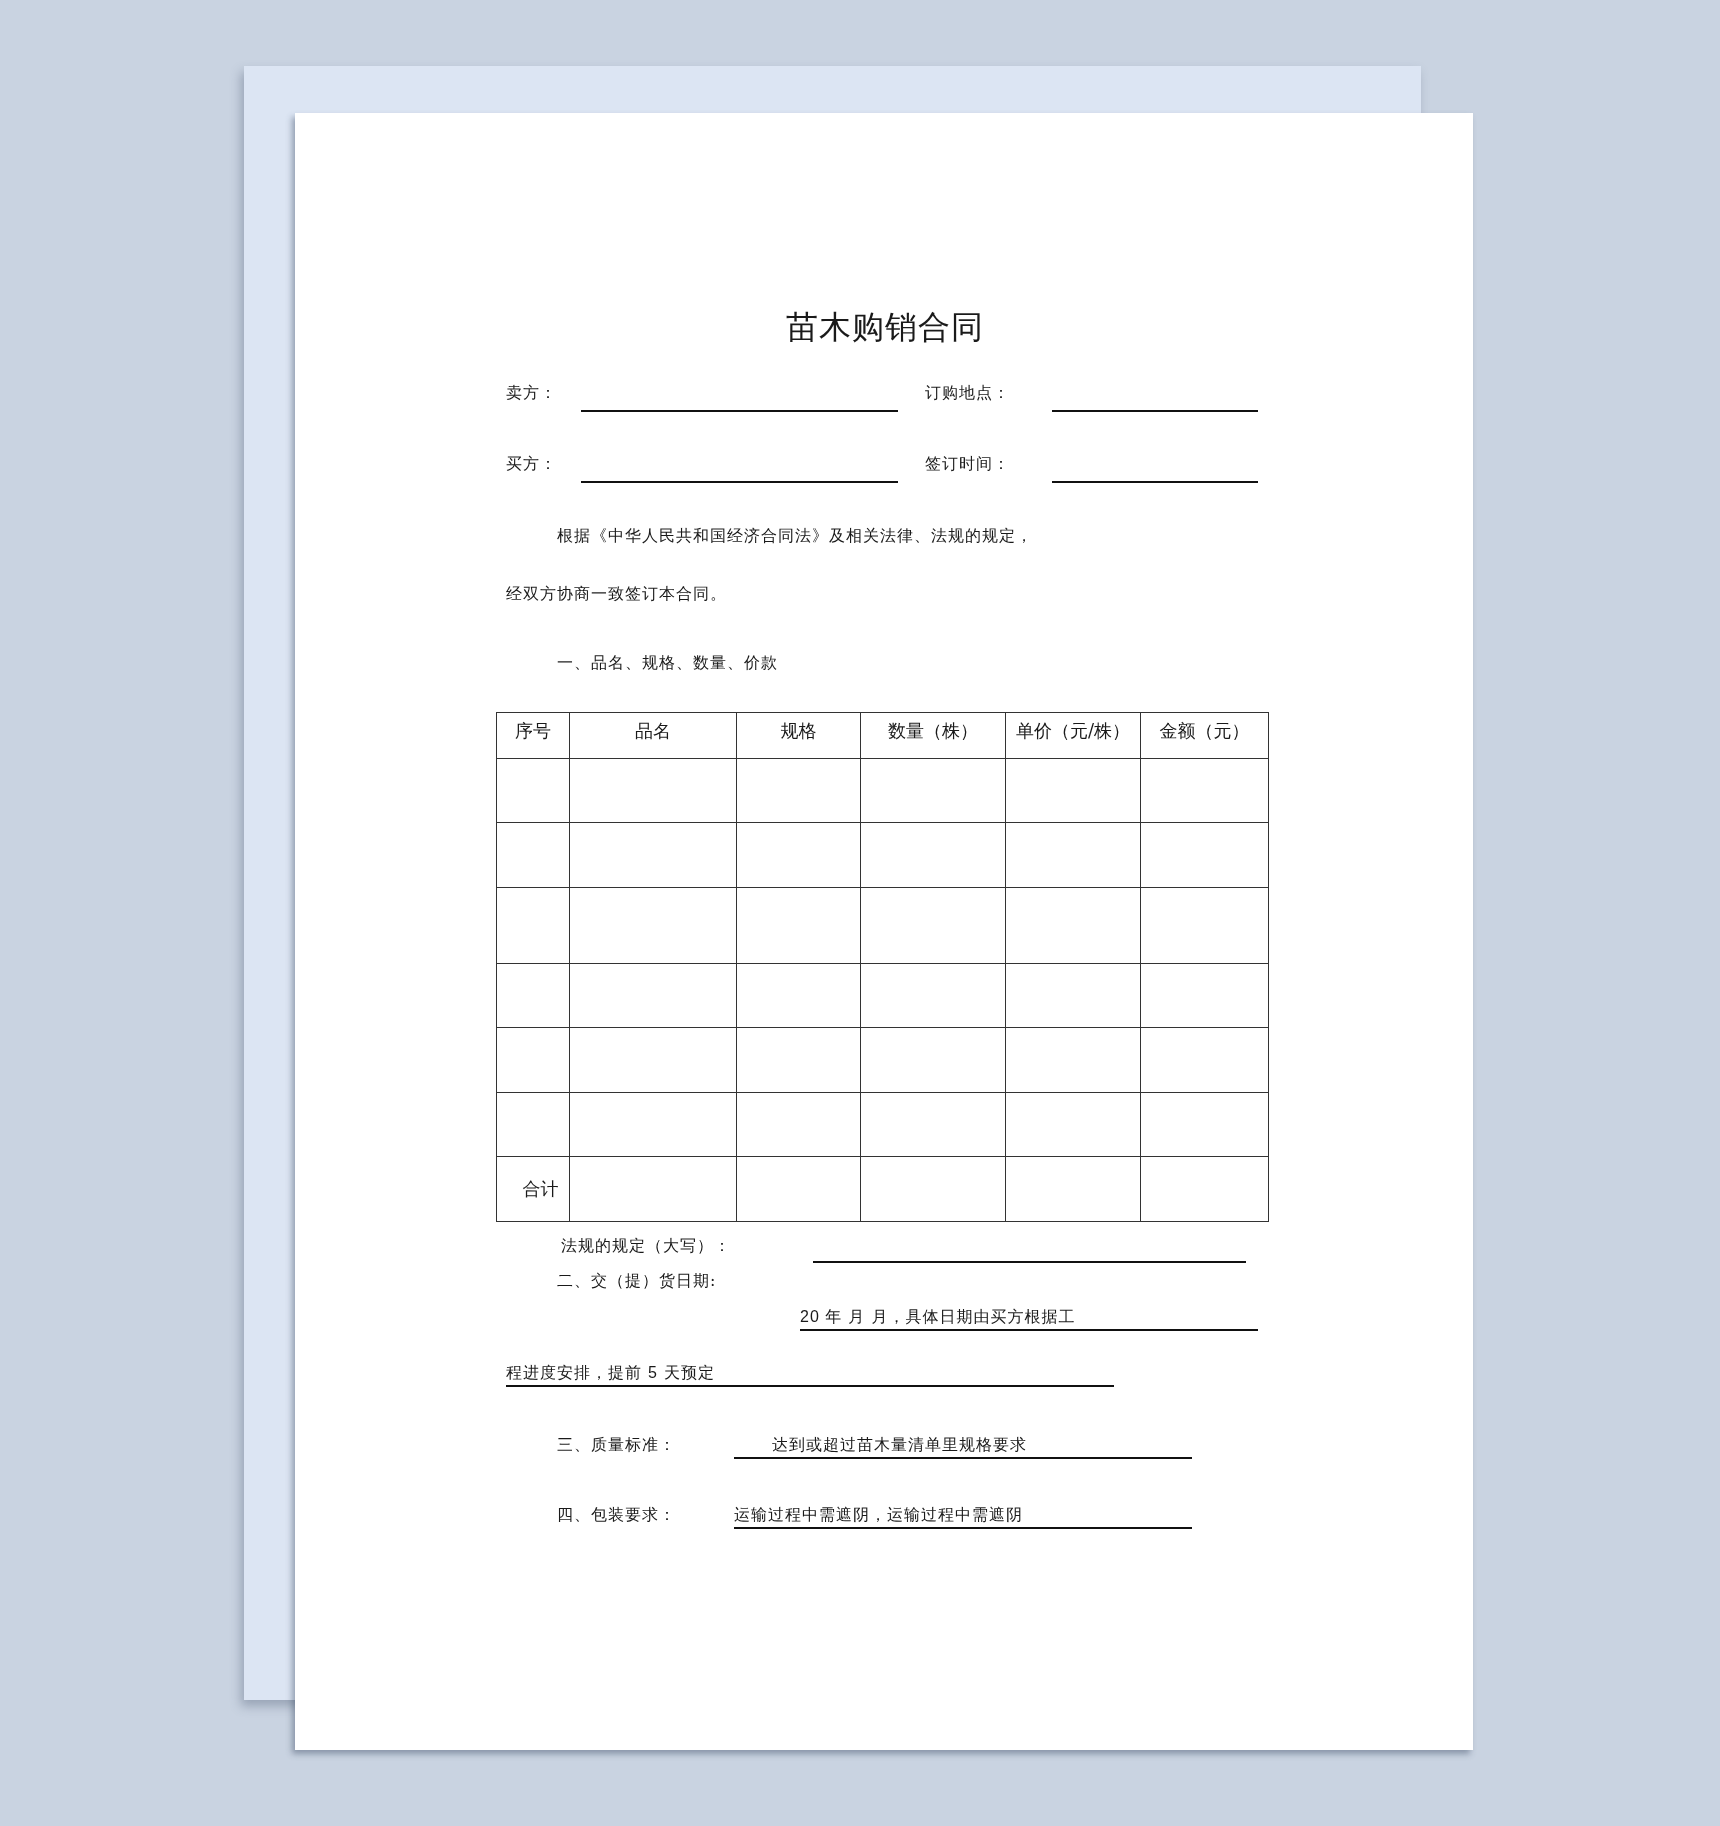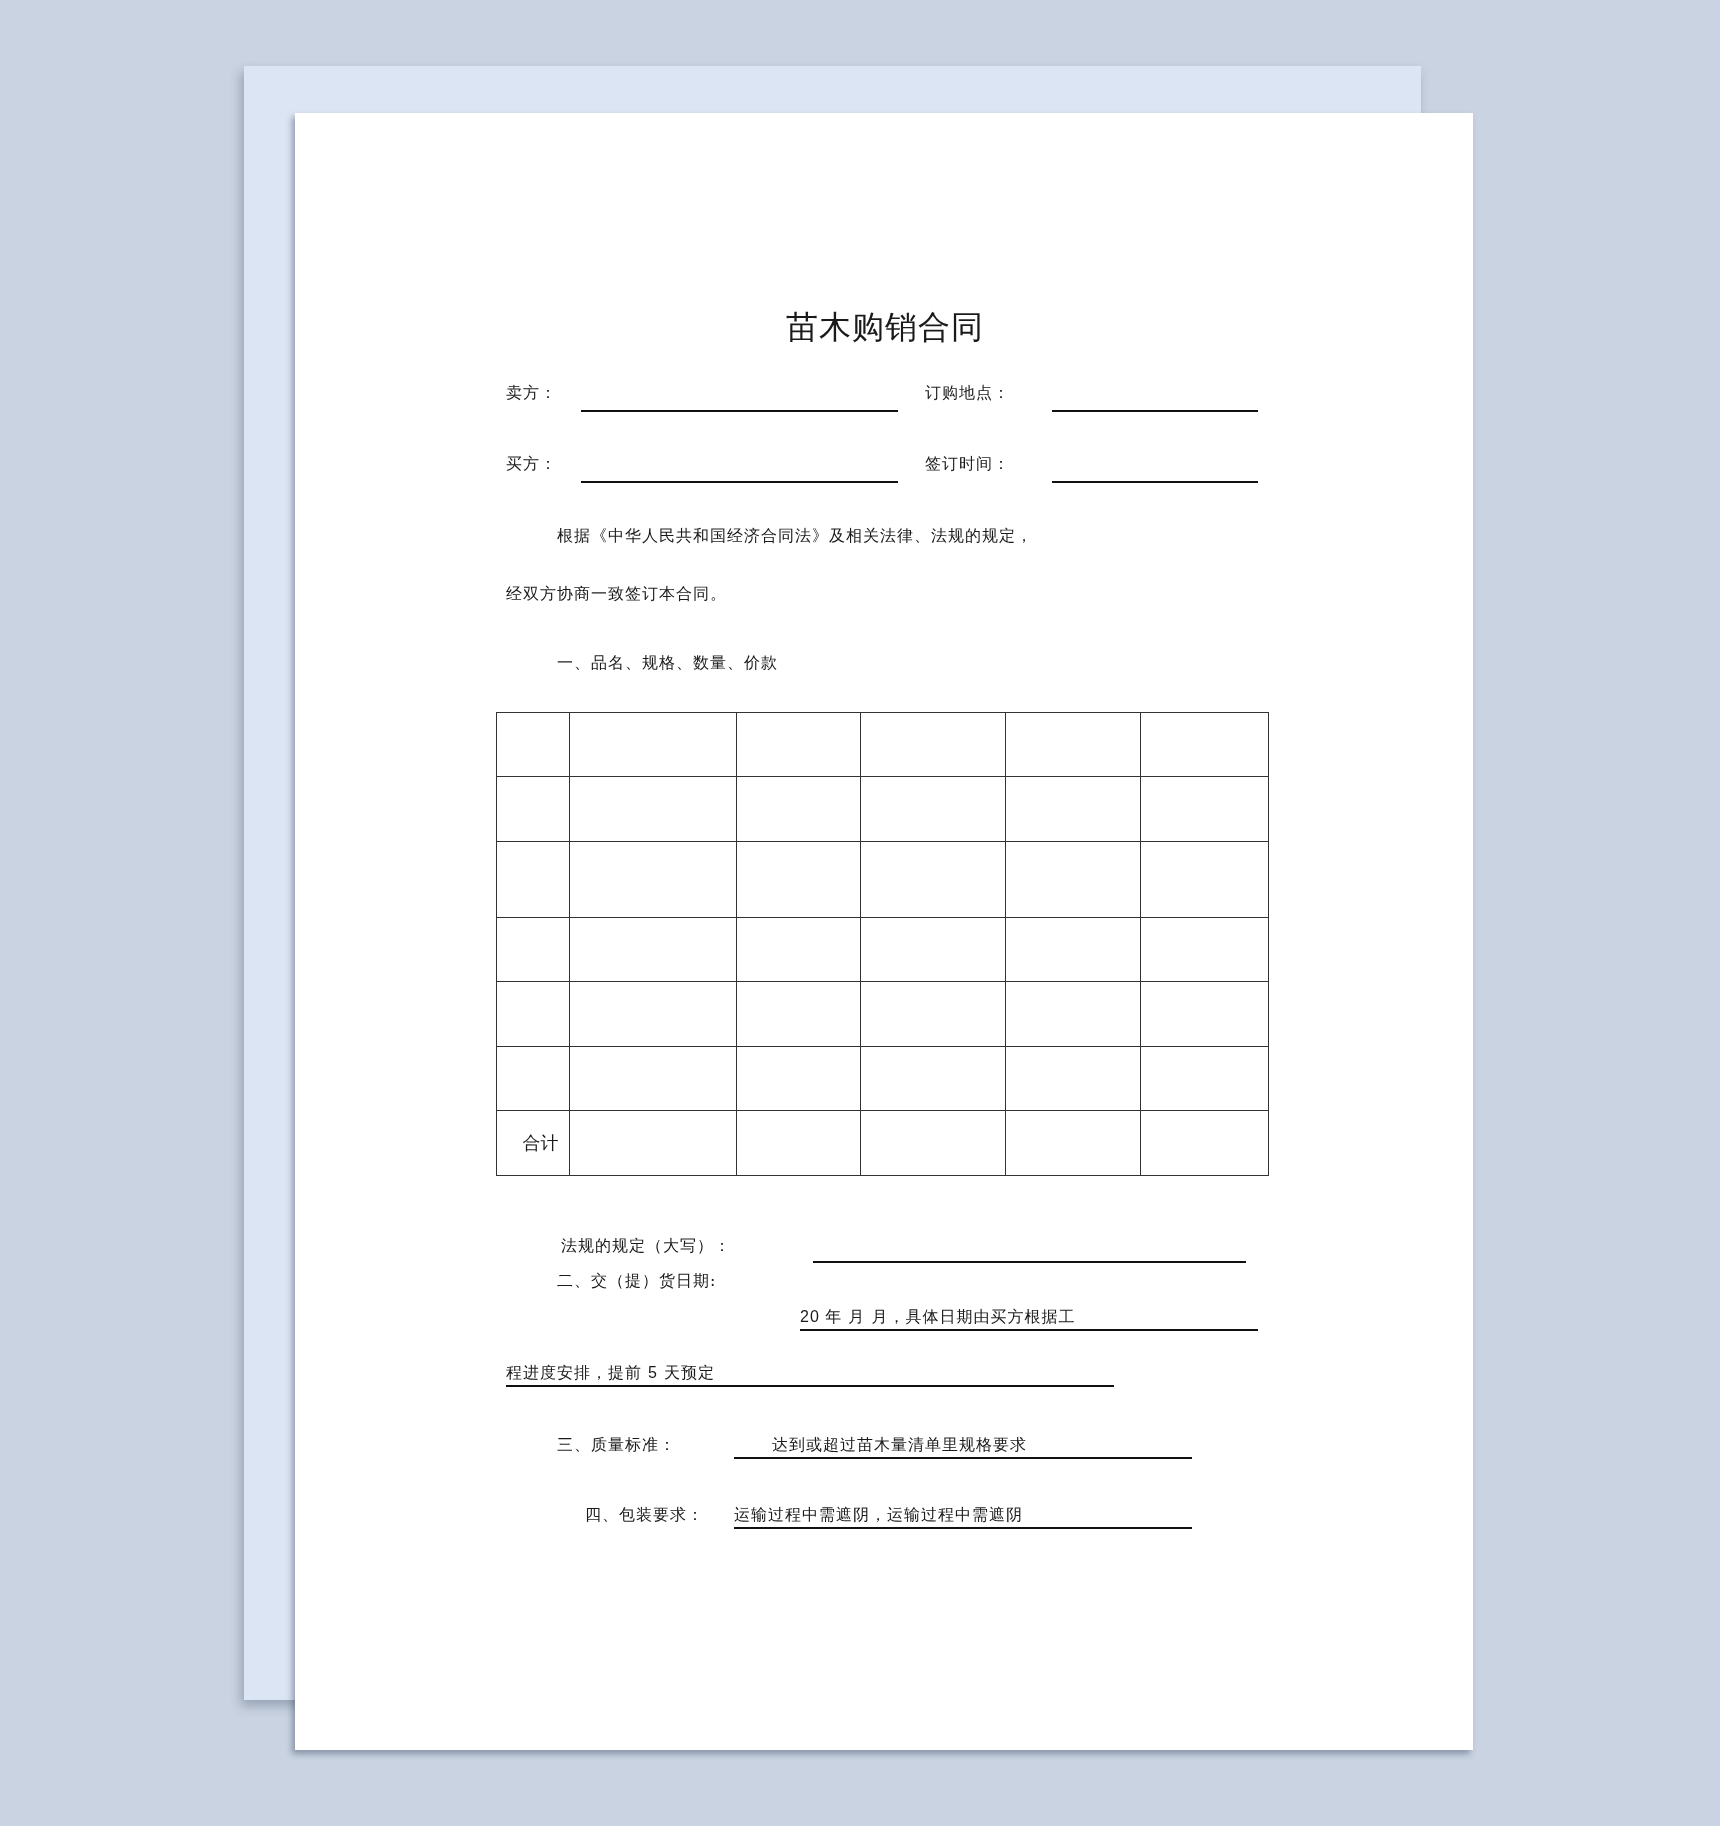--- a/index.html
+++ b/index.html
@@ -62,20 +62,28 @@
 <table class="items">
   <colgroup>
     <col style="width:73px">
       <col style="width:167px">
       <col style="width:124px">
     <col style="width:145px">
       <col style="width:135px">
       <col style="width:128px">
   </colgroup>
   <tbody>
+      <tr style="height:46px">
+    <th>序号</th>
+    <th>品名</th>
+    <th>规格</th>
+    <th>数量（株）</th>
+    <th>单价（元/株）</th>
+    <th>金额（元）</th>
+  </tr>
   <tr style="height:64px">
     <td></td>
     <td></td>
     <td></td>
     <td></td>
     <td></td>
     <td></td>
   </tr>
   <tr style="height:65px">
     <td></td>
@@ -137,16 +145,16 @@
 </div>
 <div class="abs txt" style="left:506px; top:1363px;">
   <span class="ul" style="display:inline-block; width:608px;"><span>程进度安排，提前 </span><span class="sans">5</span><span> 天预定</span></span>
 </div>
 
 <div class="abs txt" style="left:557px; top:1435px;">三、质量标准：</div>
 <div class="abs txt" style="left:734px; top:1435px;">
   <span class="ul" style="display:inline-block; width:458px; padding-left:38px; box-sizing:border-box;">达到或超过苗木量清单里规格要求</span>
 </div>
 
-<div class="abs txt" style="left:557px; top:1505px;margin-left:28px;">四、包装要求：</div>
+<div class="abs txt" style="left:557px; top:1505px;">四、包装要求：</div>
 <div class="abs txt" style="left:734px; top:1505px;">
   <span class="ul" style="display:inline-block; width:458px;">运输过程中需遮阴，运输过程中需遮阴</span>
 </div>
 
 </body></html>

